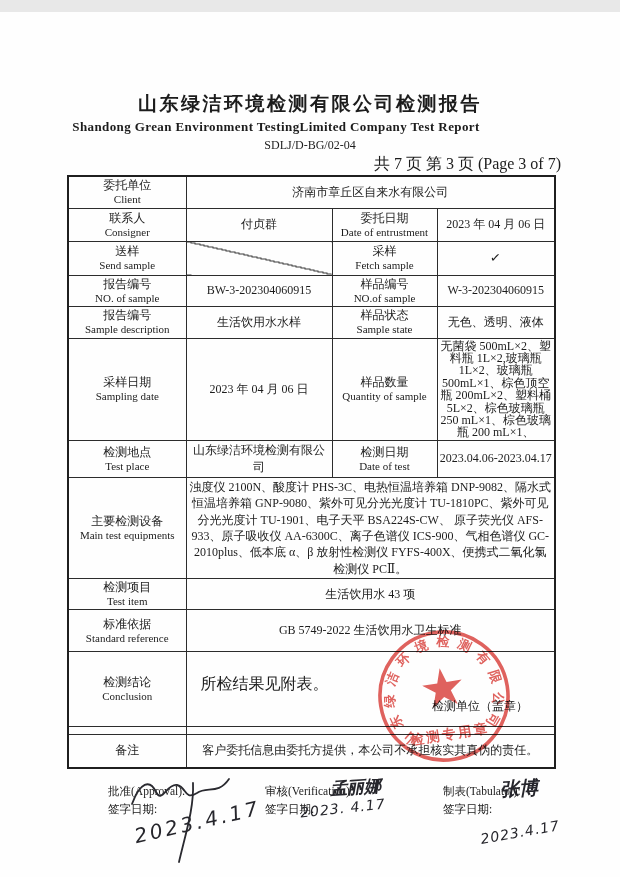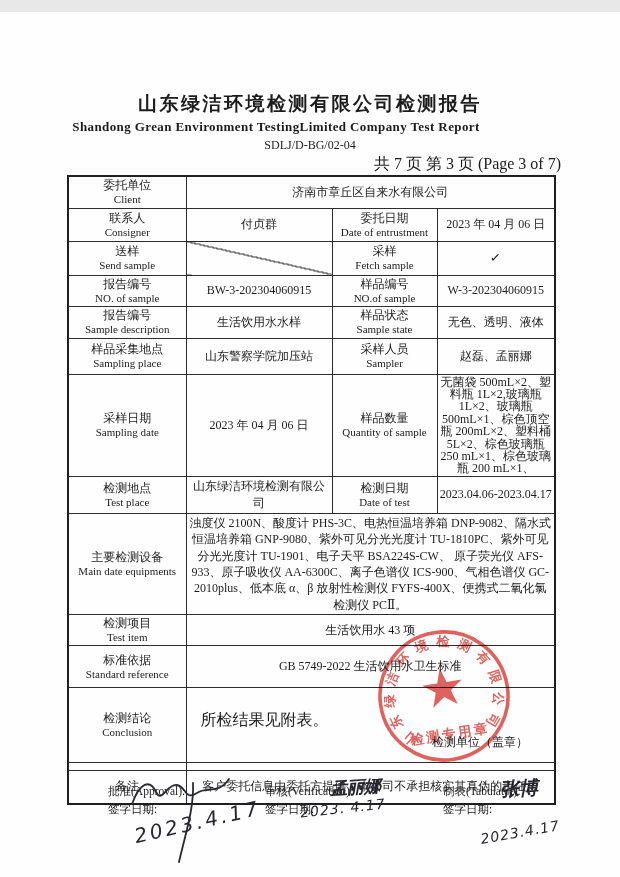--- a/index.html
+++ b/index.html
@@ -130,32 +130,20 @@
         <span class="en">Sample description</span>
       </td>
       <td class="val">生活饮用水水样</td>
       <td class="lab">
         <span class="cn">样品状态</span>
         <span class="en">Sample state</span>
       </td>
       <td class="val">无色、透明、液体</td>
     </tr>
 
-    <tr style="height:36px">
-      <td class="lab">
-        <span class="cn">样品采集地点</span>
-        <span class="en">Sampling place</span>
-      </td>
-      <td class="val">山东警察学院加压站</td>
-      <td class="lab">
-        <span class="cn">采样人员</span>
-        <span class="en">Sampler</span>
-      </td>
-      <td class="val">赵磊、孟丽娜</td>
-    </tr>
 
     <tr style="height:100px">
       <td class="lab">
         <span class="cn">采样日期</span>
         <span class="en">Sampling date</span>
       </td>
       <td class="val">2023 年 04 月 06 日</td>
       <td class="lab">
         <span class="cn">样品数量</span>
         <span class="en">Quantity of sample</span>
@@ -172,21 +160,21 @@
       <td class="lab">
         <span class="cn">检测日期</span>
         <span class="en">Date of test</span>
       </td>
       <td class="val small-val">2023.04.06-2023.04.17</td>
     </tr>
 
     <tr style="height:82px">
       <td class="lab">
         <span class="cn">主要检测设备</span>
-        <span class="en">Main date equipments</span>
+        <span class="en">Main test equipments</span>
       </td>
       <td class="equip" colspan="3">浊度仪 2100N、酸度计 PHS-3C、电热恒温培养箱 DNP-9082、隔水式恒温培养箱 GNP-9080、紫外可见分光光度计 TU-1810PC、紫外可见分光光度计 TU-1901、电子天平 BSA224S-CW、 原子荧光仪 AFS-933、原子吸收仪 AA-6300C、离子色谱仪 ICS-900、气相色谱仪 GC-2010plus、低本底 α、β 放射性检测仪 FYFS-400X、便携式二氧化氯检测仪 PCⅡ。</td>
     </tr>
 
     <tr style="height:31px">
       <td class="lab">
         <span class="cn">检测项目</span>
         <span class="en">Test item</span>
       </td>
       <td class="val" colspan="3">生活饮用水 43 项</td>

